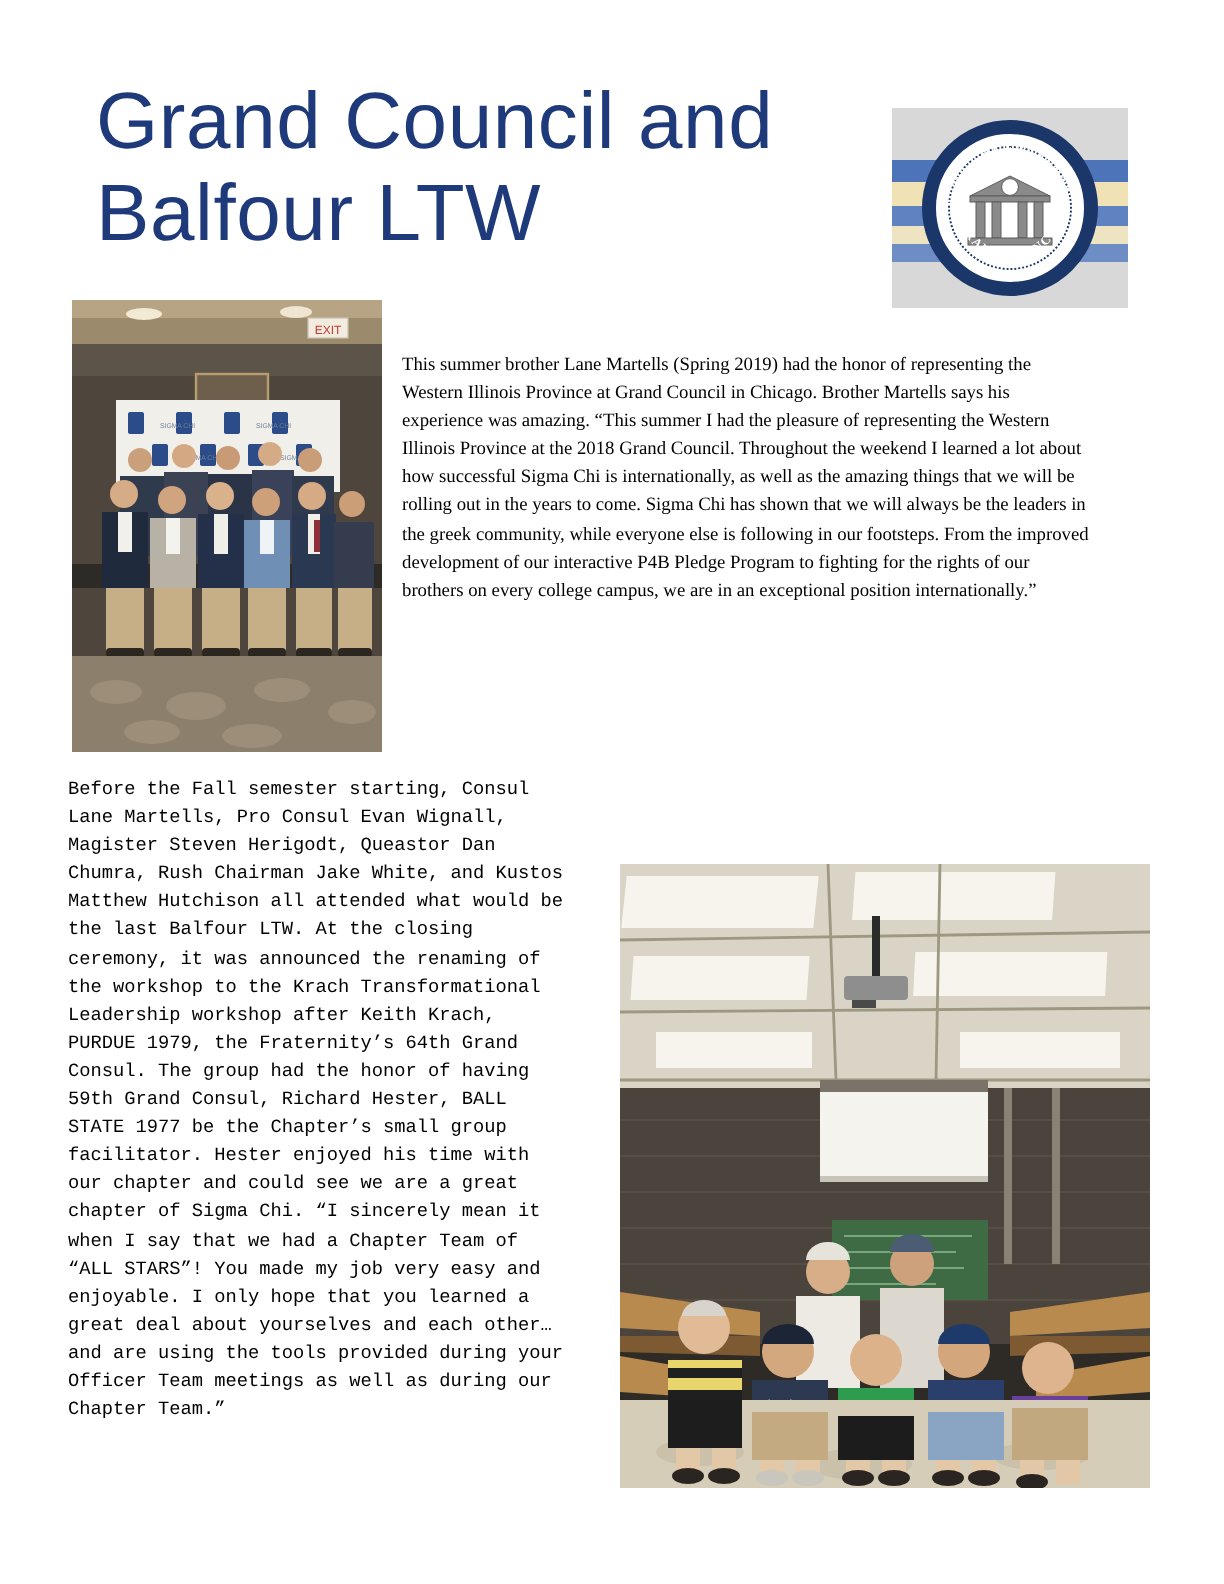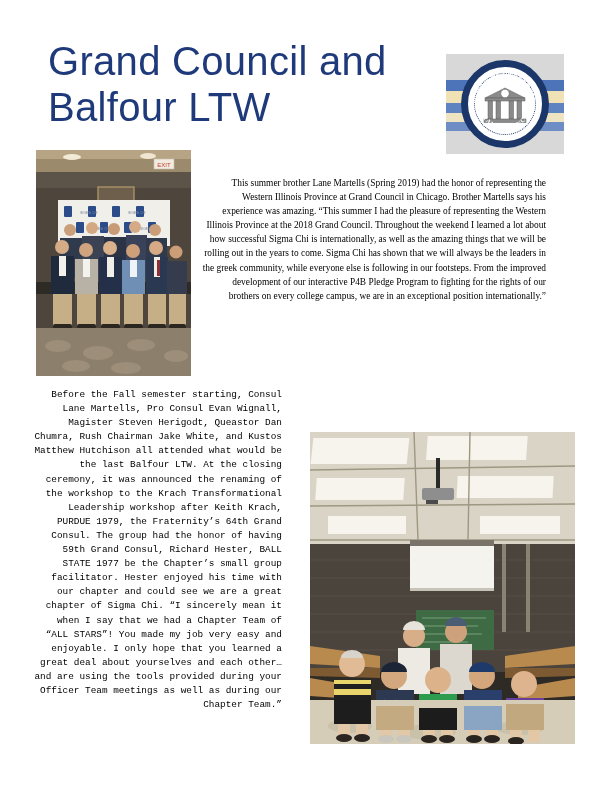--- a/index.html
+++ b/index.html
@@ -101,21 +101,21 @@
     height: 312px;
   }
   .photo svg { display: block; width: 100%; height: 100%; }
 
   
   .body-text {
     position: absolute;
     font-size: 9.4px;
     line-height: 14.1px;
     color: #000000;
-    text-align: right;
+    text-align: left;
   }
   .para-top-right {
     left: 201px;
     top: 176px;
     width: 345px;
   }
   .para-bottom-left {
     left: 34px;
     top: 388px;
     width: 248px;

